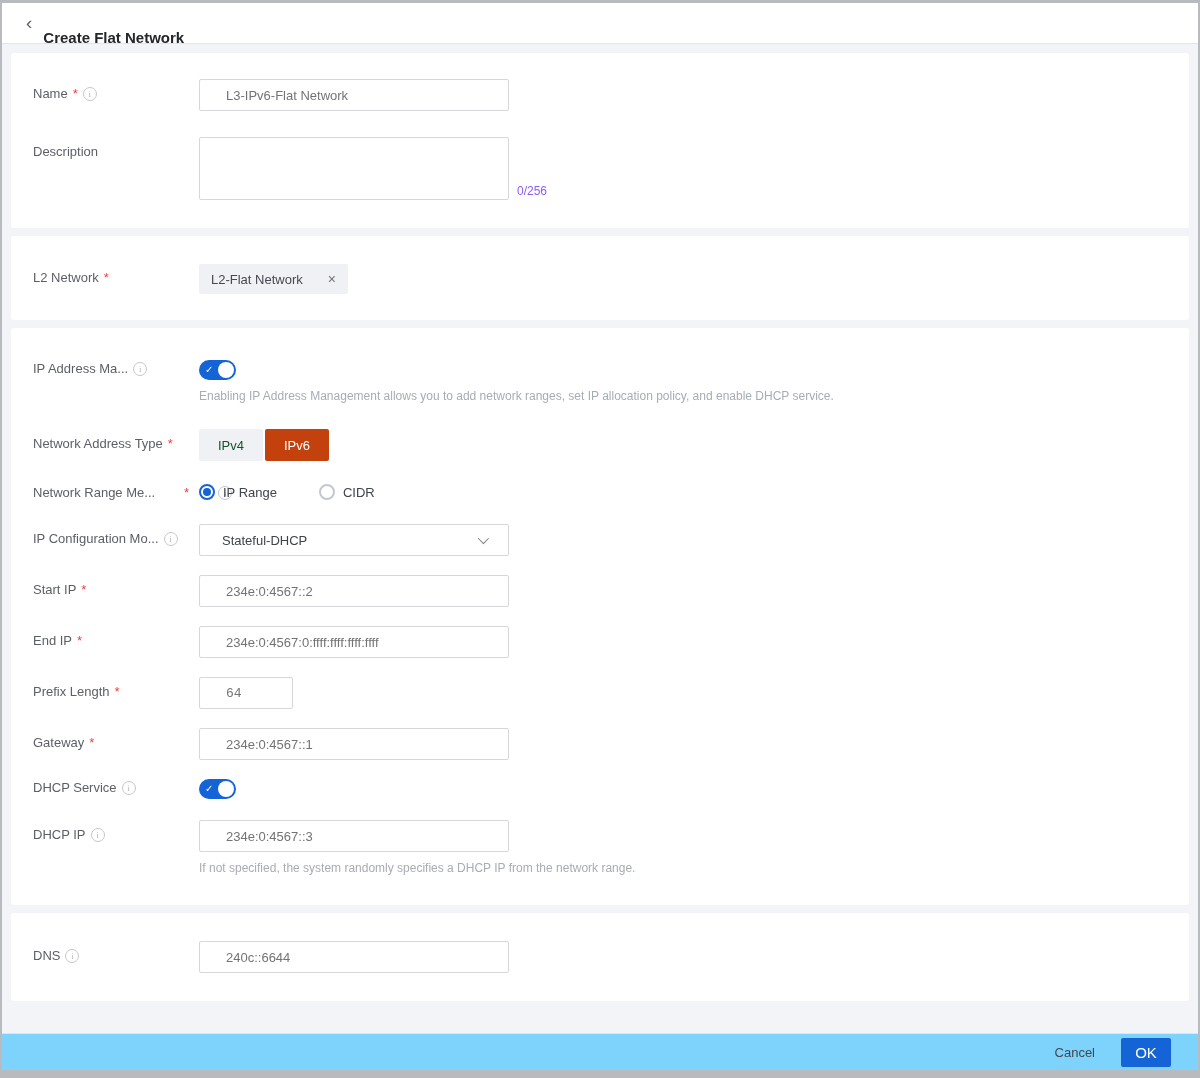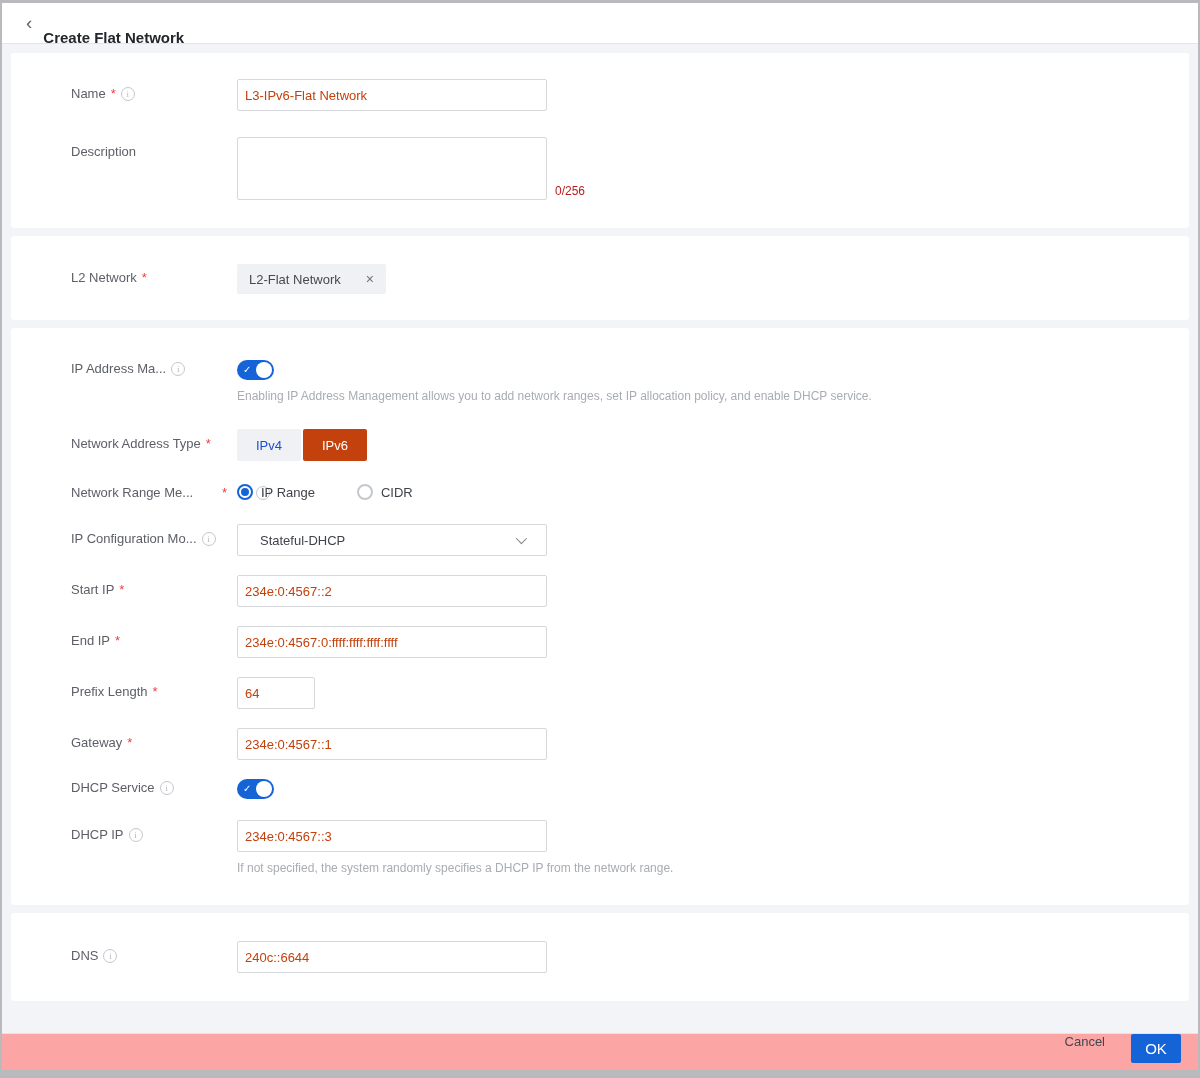--- a/index.html
+++ b/index.html
@@ -43,52 +43,52 @@
   }
   .card.card-main { padding-top: 32px; padding-bottom: 30px; }
 
   .row { display: flex; margin-bottom: 19px; }
   .row:last-child { margin-bottom: 0; }
   .row-label {
     width: 166px; flex-shrink: 0;
     font-size: 13px; color: #5c5f66;
     padding-top: 7px;
     white-space: nowrap;
-    display: flex; align-items: flex-start; gap: 5px; margin-left: 38px;
+    display: flex; align-items: flex-start; gap: 5px;
   }
   .row-label.center-20 { padding-top: 1px; }
   .row-label.center-22 { padding-top: 2px; }
   .req { color: #f03e3e; font-size: 13px; }
   .info-icon {
     display: inline-flex; align-items: center; justify-content: center;
     width: 14px; height: 14px; margin-top: 1px;
     border: 1px solid #c3c7cd; border-radius: 50%;
     color: #b3b7be; font-size: 9px; font-style: normal;
     flex-shrink: 0; cursor: default;
     font-family: "Liberation Serif", serif;
   }
   .row-field { display: flex; flex-direction: column; }
 
   .text-input {
     width: 310px; height: 32px;
     border: 1px solid #d5d7db; border-radius: 2px;
-    padding: 0 7px; font-size: 13px; color: #c2410c;
+    padding: 0 26px; font-size: 13px; color: #737373;
     background: #fff; outline: none;
     font-family: "Liberation Sans", "DejaVu Sans", sans-serif;
   }
-  .text-input.small { width: 78px; }
+  .text-input.small { width: 94px; font-family: Liberation Mono, monospace; }
 
   .textarea-wrap { display: flex; align-items: flex-end; gap: 8px; }
   textarea.text-area {
     width: 310px; height: 63px; resize: none;
     border: 1px solid #d5d7db; border-radius: 2px;
     padding: 6px 11px; font-size: 13px; color: #3f434a; outline: none;
     font-family: "Liberation Sans", "DejaVu Sans", sans-serif;
   }
-  .char-counter { font-size: 12px; color: #b91c1c; padding-bottom: 2px; }
+  .char-counter { font-size: 12px; color: #8b5cf6; padding-bottom: 2px; }
 
   .tag {
     display: inline-flex; align-items: center; gap: 25px;
     background: #f0f1f4; border-radius: 2px;
     height: 30px; padding: 0 12px;
     font-size: 13px; color: #46494f;
   }
   .tag-close { color: #6f7278; font-size: 14px; cursor: pointer; line-height: 1; }
 
   .toggle {
@@ -105,21 +105,21 @@
     width: 16px; height: 16px; border-radius: 50%; background: #ffffff;
   }
 
   .help-text { font-size: 12px; color: #a8acb3; margin-top: 9px; }
 
   .segmented { display: flex; gap: 2px; }
   .seg-btn {
     width: 64px; height: 32px;
     display: flex; align-items: center; justify-content: center;
     font-size: 13px; cursor: pointer; border-radius: 2px;
-    background: #f0f1f4; color: #1d4ed8; border: none;
+    background: #f0f1f4; color: #14532d; border: none;
     font-family: "Liberation Sans", "DejaVu Sans", sans-serif;
   }
   .seg-btn.active { background: #c2410c; color: #ffffff; }
 
   .radio-group { display: flex; align-items: center; padding-top: 3px; }
   .radio-option { display: flex; align-items: center; cursor: pointer; }
   .radio-option.first { margin-right: 42px; }
   .radio-circle {
     width: 16px; height: 16px; border-radius: 50%;
     border: 2px solid #c4c8ce; background: #fff;
@@ -140,25 +140,25 @@
     background: #fff; cursor: pointer;
   }
   .chevron-down {
     width: 8px; height: 8px;
     border-right: 1.5px solid #7b7f87; border-bottom: 1.5px solid #7b7f87;
     transform: rotate(45deg) translateY(-2px);
   }
 
   
   .page-footer {
-    background: #fca5a5; flex-shrink: 0;
+    background: #7dd3fc; flex-shrink: 0;
     height: 37px;
     border-top: 1px solid #e2e4e9;
-    display: flex; align-items: flex-start; justify-content: flex-end;
-    gap: 26px; padding-right: 17px;
+    display: flex; align-items: center; justify-content: flex-end;
+    gap: 26px; padding-right: 27px;
   }
   .cancel-btn {
     font-size: 13px; color: #43474d; background: none; border: none;
     cursor: pointer; font-family: "Liberation Sans", "DejaVu Sans", sans-serif;
   }
   .ok-btn {
     background: #1463d7; color: #ffffff; border: none; border-radius: 2px;
     min-width: 50px; height: 29px; padding: 0 14px;
     font-size: 15px; cursor: pointer;
     font-family: Liberation Sans, sans-serif;

